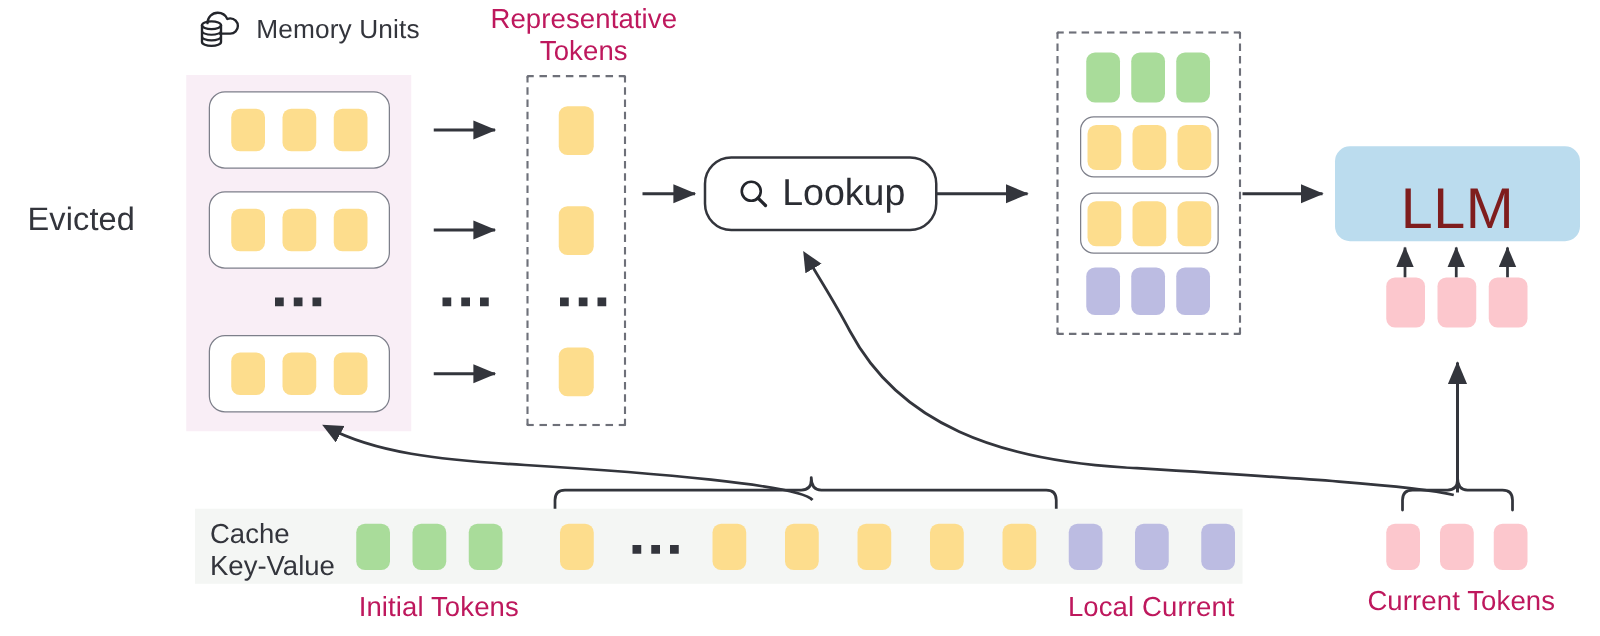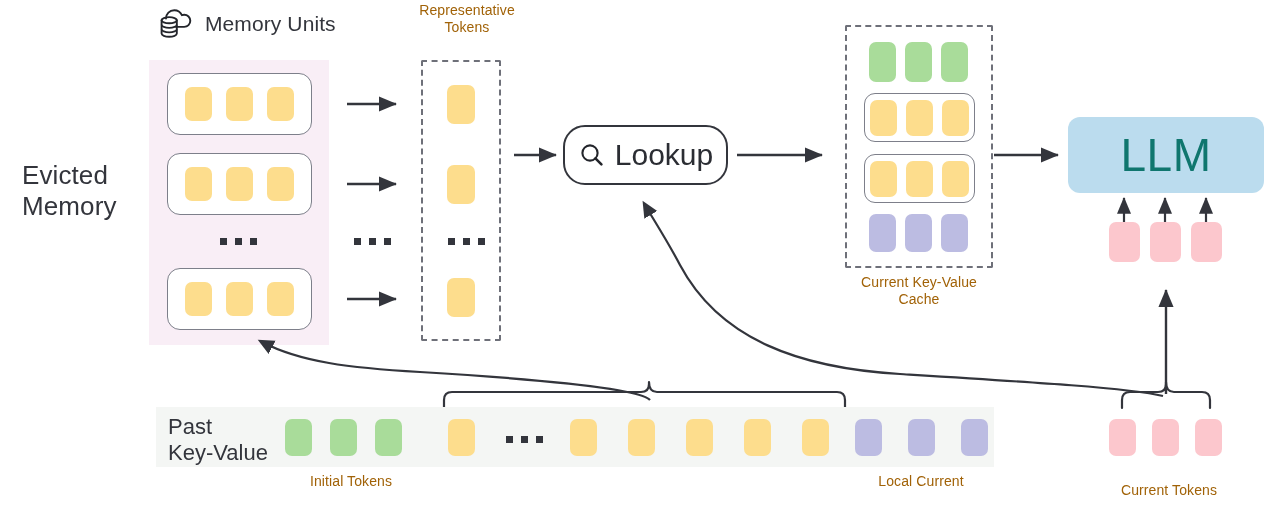--- a/index.html
+++ b/index.html
@@ -21,22 +21,22 @@
   .abs { position: absolute; }
 
   
   .row-label {
     font-size: 26px;
     color: #33353c;
     line-height: 1.18;
     letter-spacing: 0.1px;
   }
   .cap {
-    font-size: 14px;
-    color: #a16207;
+    font-size: 22px;
+    color: #be185d;
     text-align: center;
     line-height: 1.2;
     letter-spacing: 0.1px;
   }
   .cap-head {
     font-size: 21px;
     color: #33353c;
     line-height: 1.2;
     letter-spacing: 0.1px;
   }
@@ -94,24 +94,24 @@
     background: #fff;
     font-size: 30px;
     color: #2b2d33;
   }
 
   
   .llm {
     background: #bbdcee;
     border-radius: 12px;
     display: flex;
-    align-items: center;
+    align-items: flex-end;
     justify-content: center;
     font-size: 46px;
-    color: #0f766e;
+    color: #7f1d1d;
     letter-spacing: 0.5px;
   }
 
   
   .input-strip {
     background: #f4f6f4;
   }
   .pkv {
     font-size: 22px;
     line-height: 1.18;
@@ -120,21 +120,20 @@
 
   svg { overflow: visible; }
 </style>
 </head>
 <body>
 
 <div id="stage">
 
   <div class="abs row-label" style="left:22px; top:160px; width:140px;">
     <div>Evicted</div>
-    <div>Memory</div>
   </div>
 
 
   <div class="abs" style="left:156px; top:4px; display:flex; align-items:center; gap:9px;">
     <span class="abs" style="position:relative; width:40px; height:40px; display:block;">
       <svg width="40" height="40" viewBox="0 0 40 40" fill="none">
         <path d="M10 14.5 C10 9.8 13.6 6.2 18.2 6.2 C21.6 6.2 24.6 8.3 25.9 11.2 C26.6 10.9 27.4 10.7 28.2 10.7 C31.6 10.7 34.3 13.4 34.3 16.8 C34.3 20.2 31.6 22.9 28.2 22.9 L20 22.9" stroke="#23252b" stroke-width="1.9" stroke-linecap="round" stroke-linejoin="round"></path>
         <ellipse cx="13.2" cy="16.2" rx="7.6" ry="3.1" stroke="#23252b" stroke-width="1.9"></ellipse>
         <path d="M5.6 16.2 V29.6 C5.6 31.3 9 32.7 13.2 32.7 C17.4 32.7 20.8 31.3 20.8 29.6 V16.2" stroke="#23252b" stroke-width="1.9" stroke-linecap="round"></path>
         <path d="M5.6 20.7 C5.6 22.4 9 23.8 13.2 23.8 C17.4 23.8 20.8 22.4 20.8 20.7" stroke="#23252b" stroke-width="1.7"></path>
@@ -221,21 +220,21 @@
   <div class="abs dashed" style="left:421px; top:60px; width:80px; height:281px;"></div>
   <div class="abs tok tok-y" style="left:447px; top:85px; width:28px; height:39px;"></div>
   <div class="abs tok tok-y" style="left:447px; top:165px; width:28px; height:39px;"></div>
   <div class="abs dots" style="left:448px; top:238px;">
     <i></i>
       <i></i>
       <i></i>
   </div>
   <div class="abs tok tok-y" style="left:447px; top:278px; width:28px; height:39px;"></div>
 
-  <div class="abs lookup" style="left:563px; top:125px; width:165px; height:60px;">
+  <div class="abs lookup" style="left:563px; top:125px; width:187px; height:60px;">
     <span style="display:block;width:28px;height:28px;">
       <svg width="28" height="28" viewBox="0 0 28 28" fill="none">
         <circle cx="12" cy="12" r="7.6" stroke="#23252b" stroke-width="2.1"></circle>
         <line x1="17.4" y1="17.4" x2="23.4" y2="23.4" stroke="#23252b" stroke-width="2.6" stroke-linecap="round"></line>
       </svg>
     </span>
     <span>Lookup</span>
   </div>
 
   <div class="abs dashed" style="left:845px; top:25px; width:148px; height:243px;"></div>
@@ -257,37 +256,33 @@
     <span class="tok tok-y" style="width:27px;height:36px;"></span>
     <span class="tok tok-y" style="width:27px;height:36px;"></span>
   </div>
 
   <div class="abs" style="left:869px; top:213px; width:100px; height:40px; display:flex; gap:9px; align-items:center;">
     <span class="tok tok-p" style="width:27px;height:38px;"></span>
     <span class="tok tok-p" style="width:27px;height:38px;"></span>
     <span class="tok tok-p" style="width:27px;height:38px;"></span>
   </div>
 
-  <div class="abs cap" style="left:813px; top:274px; width:212px;">
-    <div>Current Key-Value</div>
-    <div>Cache</div>
-  </div>
 
   <div class="abs llm" style="left:1068px; top:117px; width:196px; height:76px;">
     <span>LLM</span>
   </div>
 
   <div class="abs tok tok-r" style="left:1109px; top:222px; width:31px; height:40px;"></div>
   <div class="abs tok tok-r" style="left:1150px; top:222px; width:31px; height:40px;"></div>
   <div class="abs tok tok-r" style="left:1191px; top:222px; width:31px; height:40px;"></div>
 
   <div class="abs input-strip" style="left:156px; top:407px; width:838px; height:60px;"></div>
 
   <div class="abs pkv" style="left:168px; top:414px; width:120px;">
-    <div>Past</div>
+    <div>Cache</div>
     <div>Key-Value</div>
   </div>
 
   <div class="abs tok tok-g" style="left:285px; top:419px; width:27px; height:37px;"></div>
   <div class="abs tok tok-g" style="left:330px; top:419px; width:27px; height:37px;"></div>
   <div class="abs tok tok-g" style="left:375px; top:419px; width:27px; height:37px;"></div>
 
   <div class="abs tok tok-y" style="left:448px; top:419px; width:27px; height:37px;"></div>
   <div class="abs dots" style="left:506px; top:436px;">
     <i></i>
@@ -303,15 +298,15 @@
   <div class="abs tok tok-p" style="left:855px; top:419px; width:27px; height:37px;"></div>
   <div class="abs tok tok-p" style="left:908px; top:419px; width:27px; height:37px;"></div>
   <div class="abs tok tok-p" style="left:961px; top:419px; width:27px; height:37px;"></div>
 
   <div class="abs tok tok-r" style="left:1109px; top:419px; width:27px; height:37px;"></div>
   <div class="abs tok tok-r" style="left:1152px; top:419px; width:27px; height:37px;"></div>
   <div class="abs tok tok-r" style="left:1195px; top:419px; width:27px; height:37px;"></div>
 
   <div class="abs cap" style="left:258px; top:473px; width:186px;">Initial Tokens</div>
   <div class="abs cap" style="left:826px; top:473px; width:190px;">Local Current</div>
-  <div class="abs cap" style="left:1071px; top:482px; width:196px;">Current Tokens</div>
+  <div class="abs cap" style="left:1071px; top:468px; width:196px;">Current Tokens</div>
 
 </div>
 
 </body></html>

